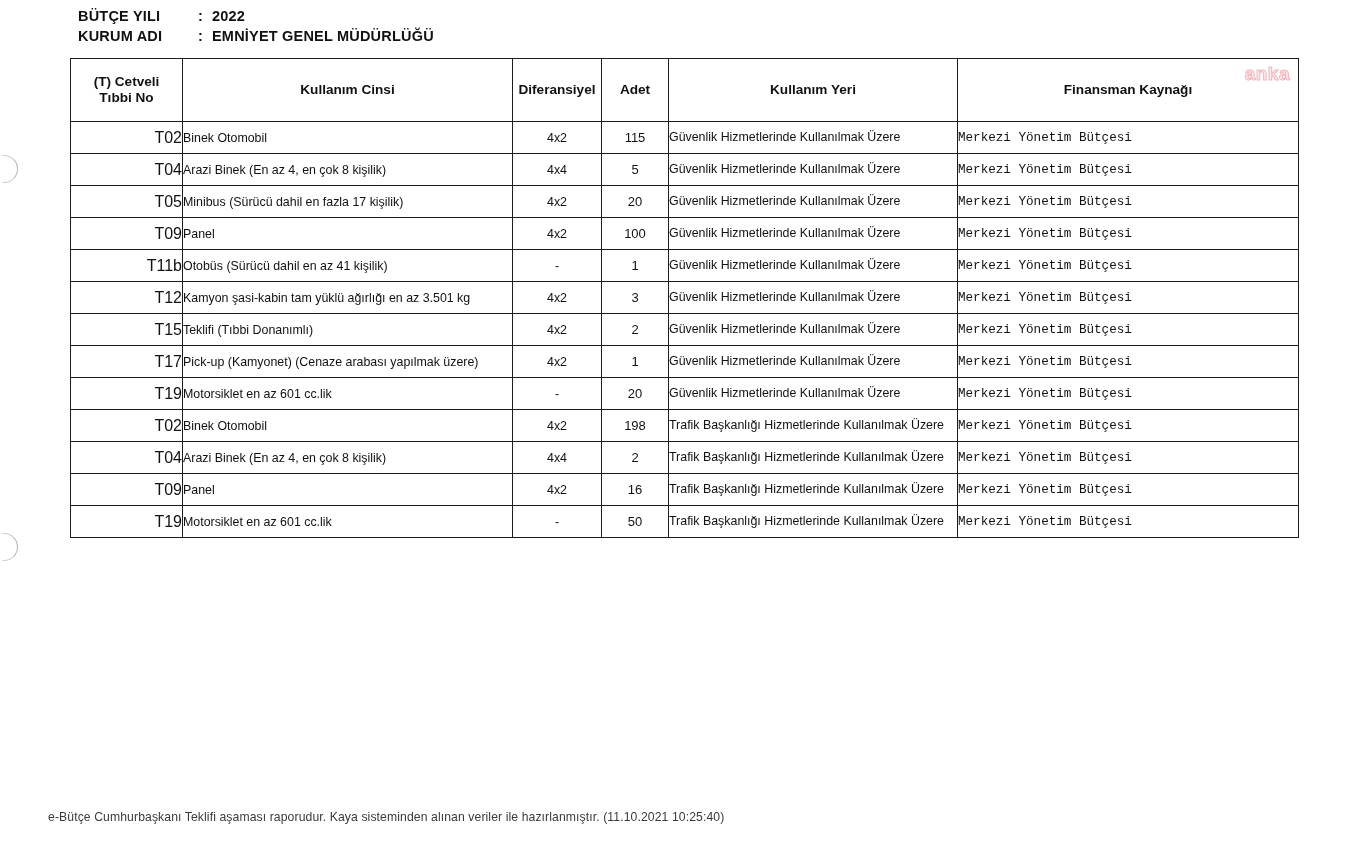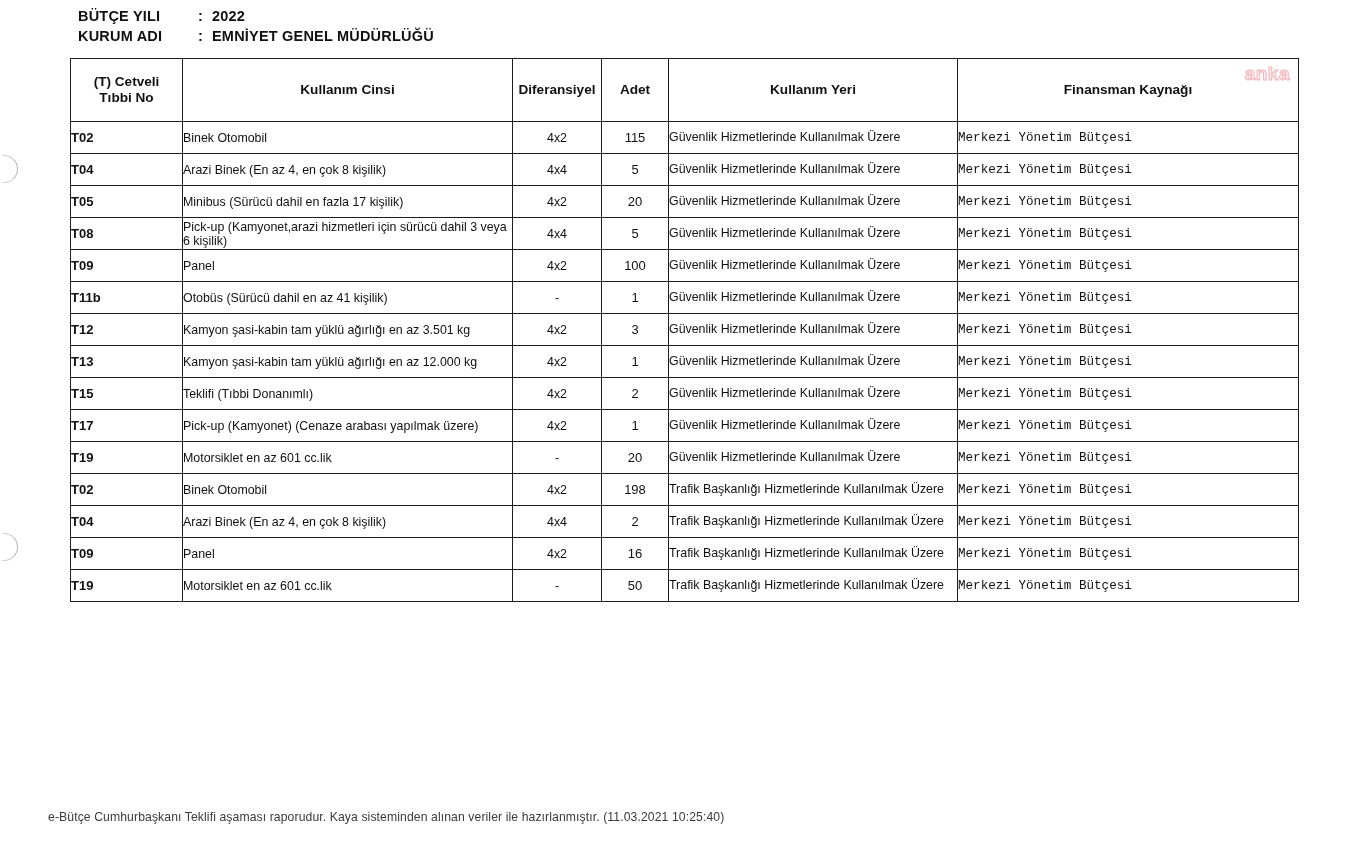--- a/index.html
+++ b/index.html
@@ -93,24 +93,23 @@
   col.c-sira   { width: 112px; }
   col.c-cins   { width: 330px; }
   col.c-difer  { width: 89px;  }
   col.c-adet   { width: 67px;  }
   col.c-kull   { width: 289px; }
   col.c-fin    { width: 341px; }
 
   table.t-cetveli tbody tr { height: 32px; }
 
   td.sira {
-    text-align: left;
-    font-size: 13px;
+    text-align: right;
+    font-size: 16px;
     vertical-align: middle;
-    font-weight: bold;
   }
   td.cins {
     text-align: left;
     padding: 0 4px 0 6px;
     font-size: 12.4px;
     line-height: 14px;
     vertical-align: top;
     padding-top: 3px;
   }
   td.difer {
@@ -227,56 +226,40 @@
         </tr>
         <tr>
           <td class="sira">T05</td>
           <td class="cins">Minibus (Sürücü dahil en fazla 17 kişilik)</td>
           <td class="difer">4x2</td>
           <td class="adet">20</td>
           <td class="kull">Güvenlik Hizmetlerinde Kullanılmak Üzere</td>
           <td class="fin">Merkezi Yönetim Bütçesi</td>
         </tr>
         <tr>
-          <td class="sira">T08</td>
-          <td class="cins">Pick-up (Kamyonet,arazi hizmetleri için sürücü dahil 3 veya 6 kişilik)</td>
-          <td class="difer">4x4</td>
-          <td class="adet">5</td>
-          <td class="kull">Güvenlik Hizmetlerinde Kullanılmak Üzere</td>
-          <td class="fin">Merkezi Yönetim Bütçesi</td>
-        </tr>
-        <tr>
           <td class="sira">T09</td>
           <td class="cins">Panel</td>
           <td class="difer">4x2</td>
           <td class="adet">100</td>
           <td class="kull">Güvenlik Hizmetlerinde Kullanılmak Üzere</td>
           <td class="fin">Merkezi Yönetim Bütçesi</td>
         </tr>
         <tr>
           <td class="sira">T11b</td>
           <td class="cins">Otobüs (Sürücü dahil en az 41 kişilik)</td>
           <td class="difer">-</td>
           <td class="adet">1</td>
           <td class="kull">Güvenlik Hizmetlerinde Kullanılmak Üzere</td>
           <td class="fin">Merkezi Yönetim Bütçesi</td>
         </tr>
         <tr>
           <td class="sira">T12</td>
           <td class="cins">Kamyon şasi-kabin tam yüklü ağırlığı en az 3.501 kg</td>
           <td class="difer">4x2</td>
           <td class="adet">3</td>
-          <td class="kull">Güvenlik Hizmetlerinde Kullanılmak Üzere</td>
-          <td class="fin">Merkezi Yönetim Bütçesi</td>
-        </tr>
-        <tr>
-          <td class="sira">T13</td>
-          <td class="cins">Kamyon şasi-kabin tam yüklü ağırlığı en az 12.000 kg</td>
-          <td class="difer">4x2</td>
-          <td class="adet">1</td>
           <td class="kull">Güvenlik Hizmetlerinde Kullanılmak Üzere</td>
           <td class="fin">Merkezi Yönetim Bütçesi</td>
         </tr>
         <tr>
           <td class="sira">T15</td>
           <td class="cins">Teklifi (Tıbbi Donanımlı)</td>
           <td class="difer">4x2</td>
           <td class="adet">2</td>
           <td class="kull">Güvenlik Hizmetlerinde Kullanılmak Üzere</td>
           <td class="fin">Merkezi Yönetim Bütçesi</td>
@@ -326,13 +309,13 @@
           <td class="cins">Motorsiklet en az 601 cc.lik</td>
           <td class="difer">-</td>
           <td class="adet">50</td>
           <td class="kull">Trafik Başkanlığı Hizmetlerinde Kullanılmak Üzere</td>
           <td class="fin">Merkezi Yönetim Bütçesi</td>
         </tr>
       </tbody>
   </table>
 </div>
 
-<div class="footer">e-Bütçe Cumhurbaşkanı Teklifi aşaması raporudur. Kaya sisteminden alınan veriler ile hazırlanmıştır. (11.03.2021 10:25:40)</div>
+<div class="footer">e-Bütçe Cumhurbaşkanı Teklifi aşaması raporudur. Kaya sisteminden alınan veriler ile hazırlanmıştır. (11.10.2021 10:25:40)</div>
 
 </body></html>

